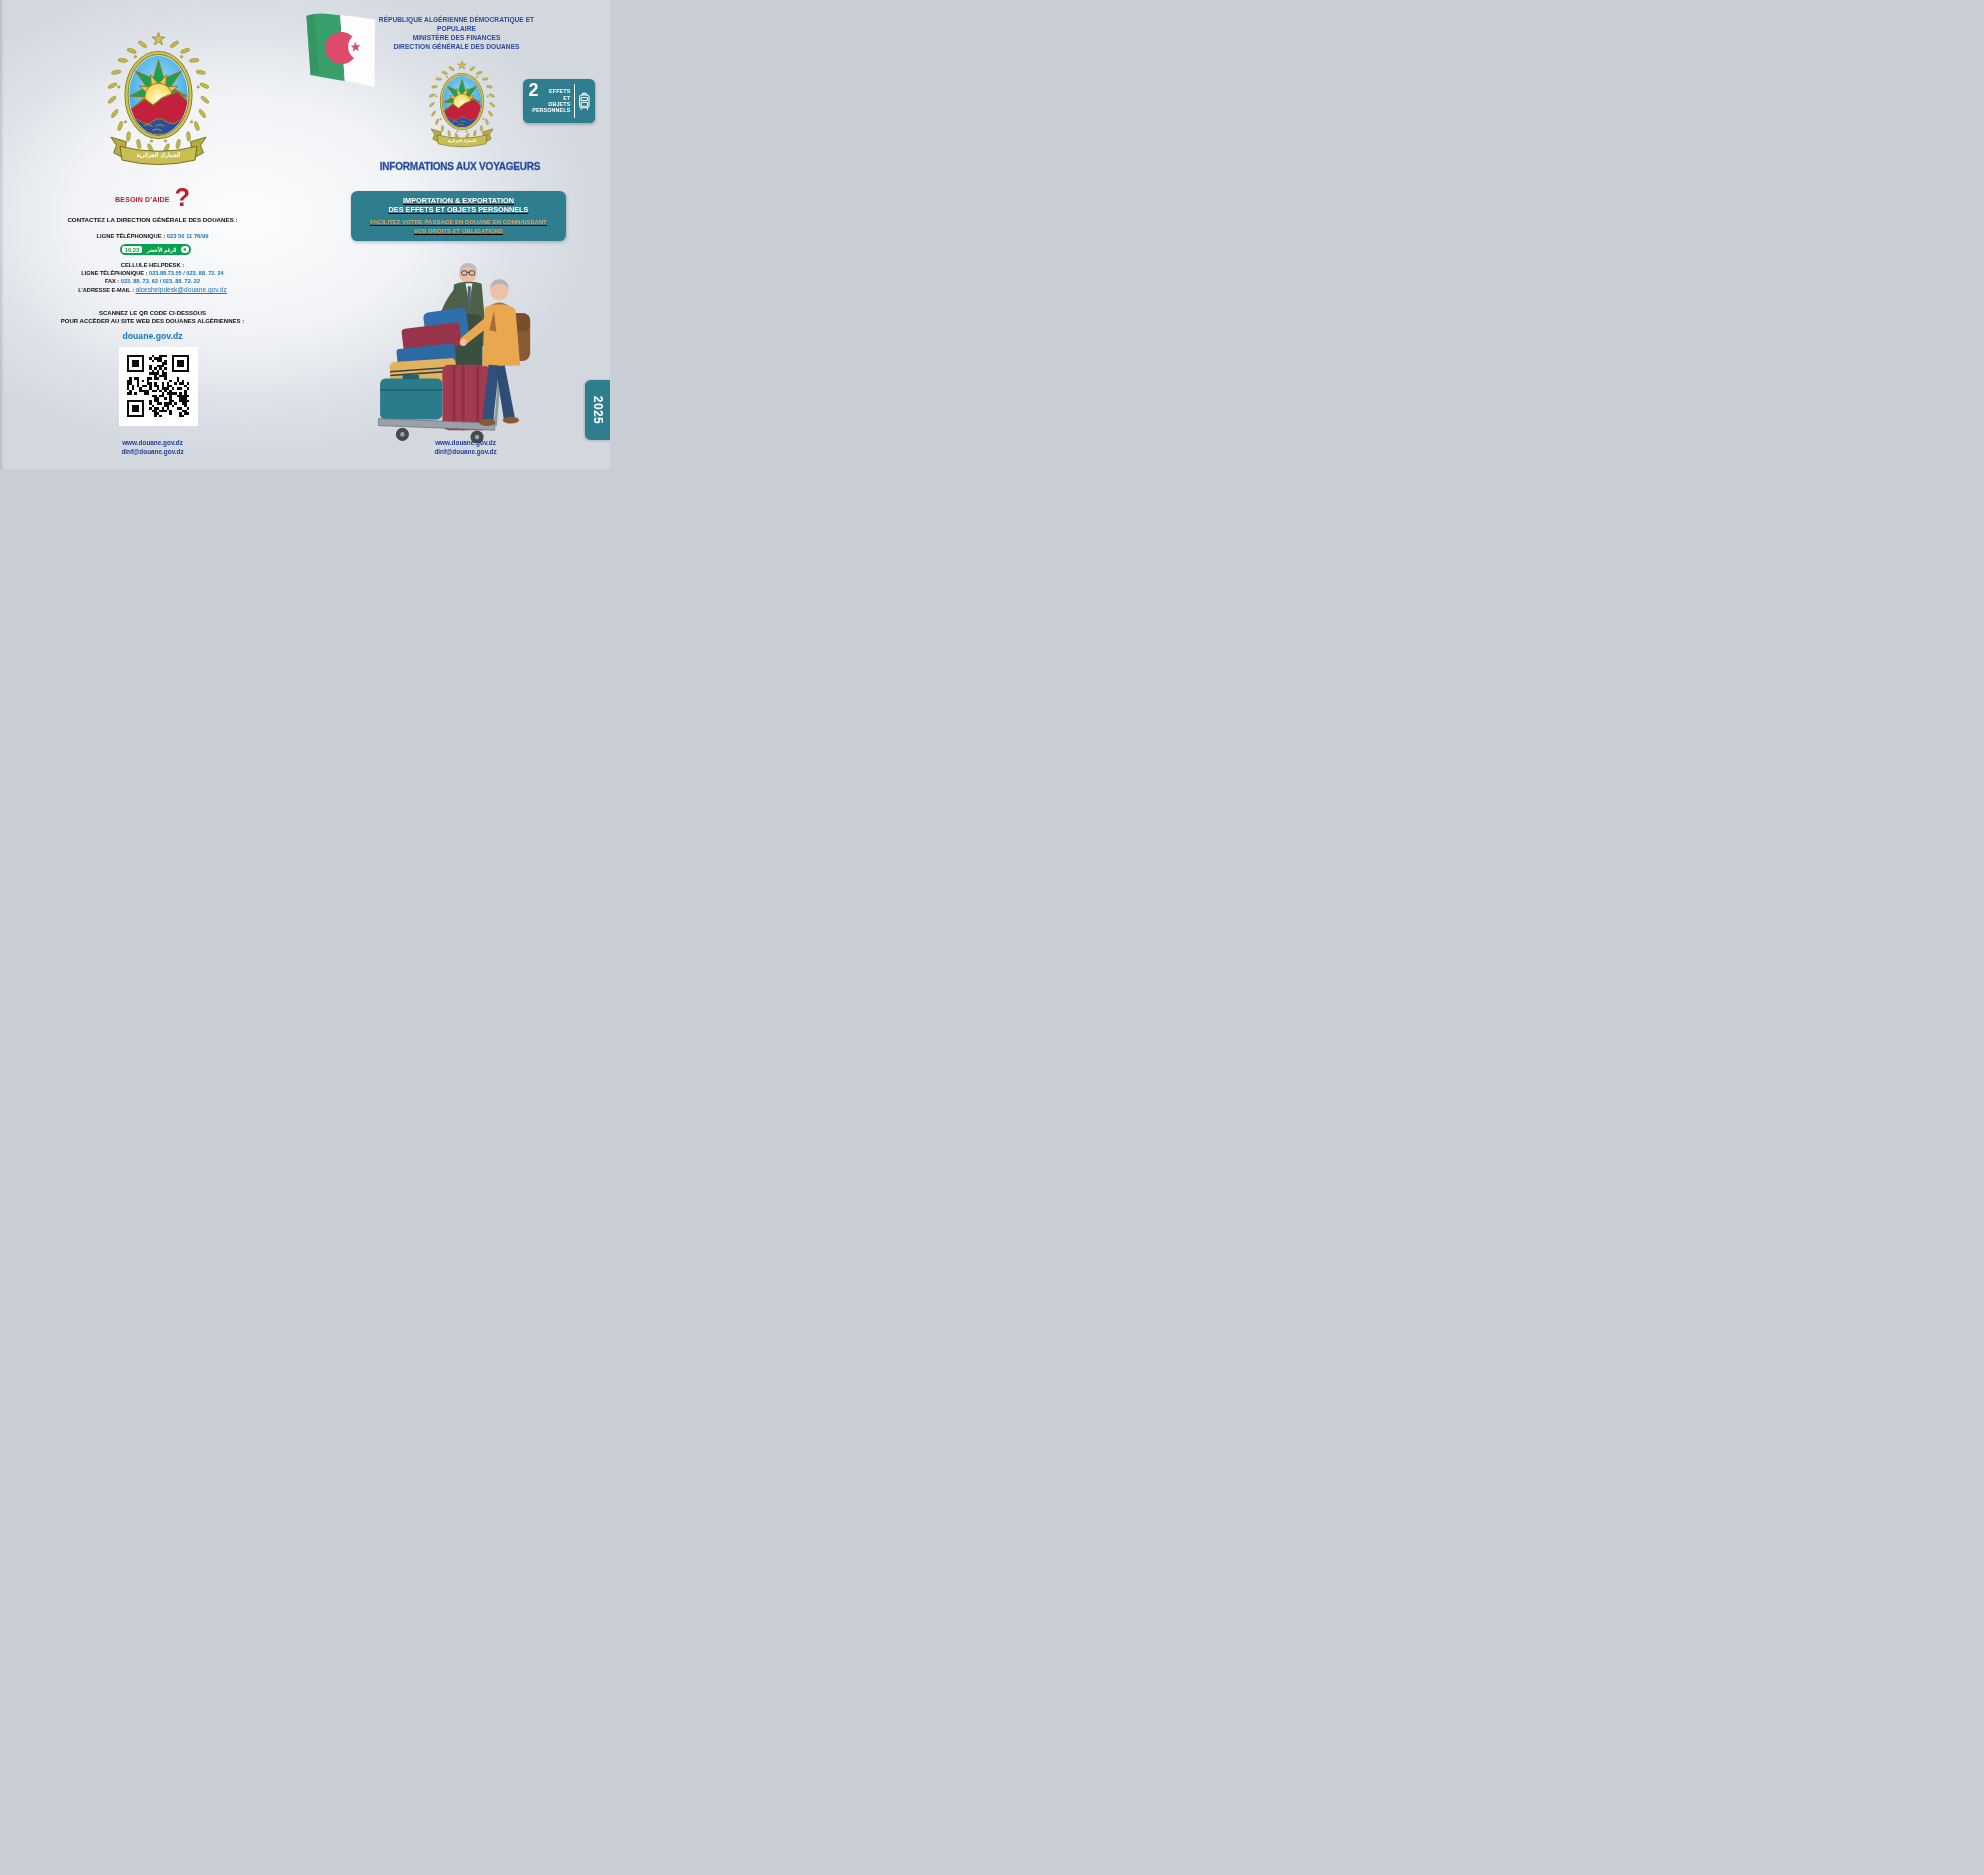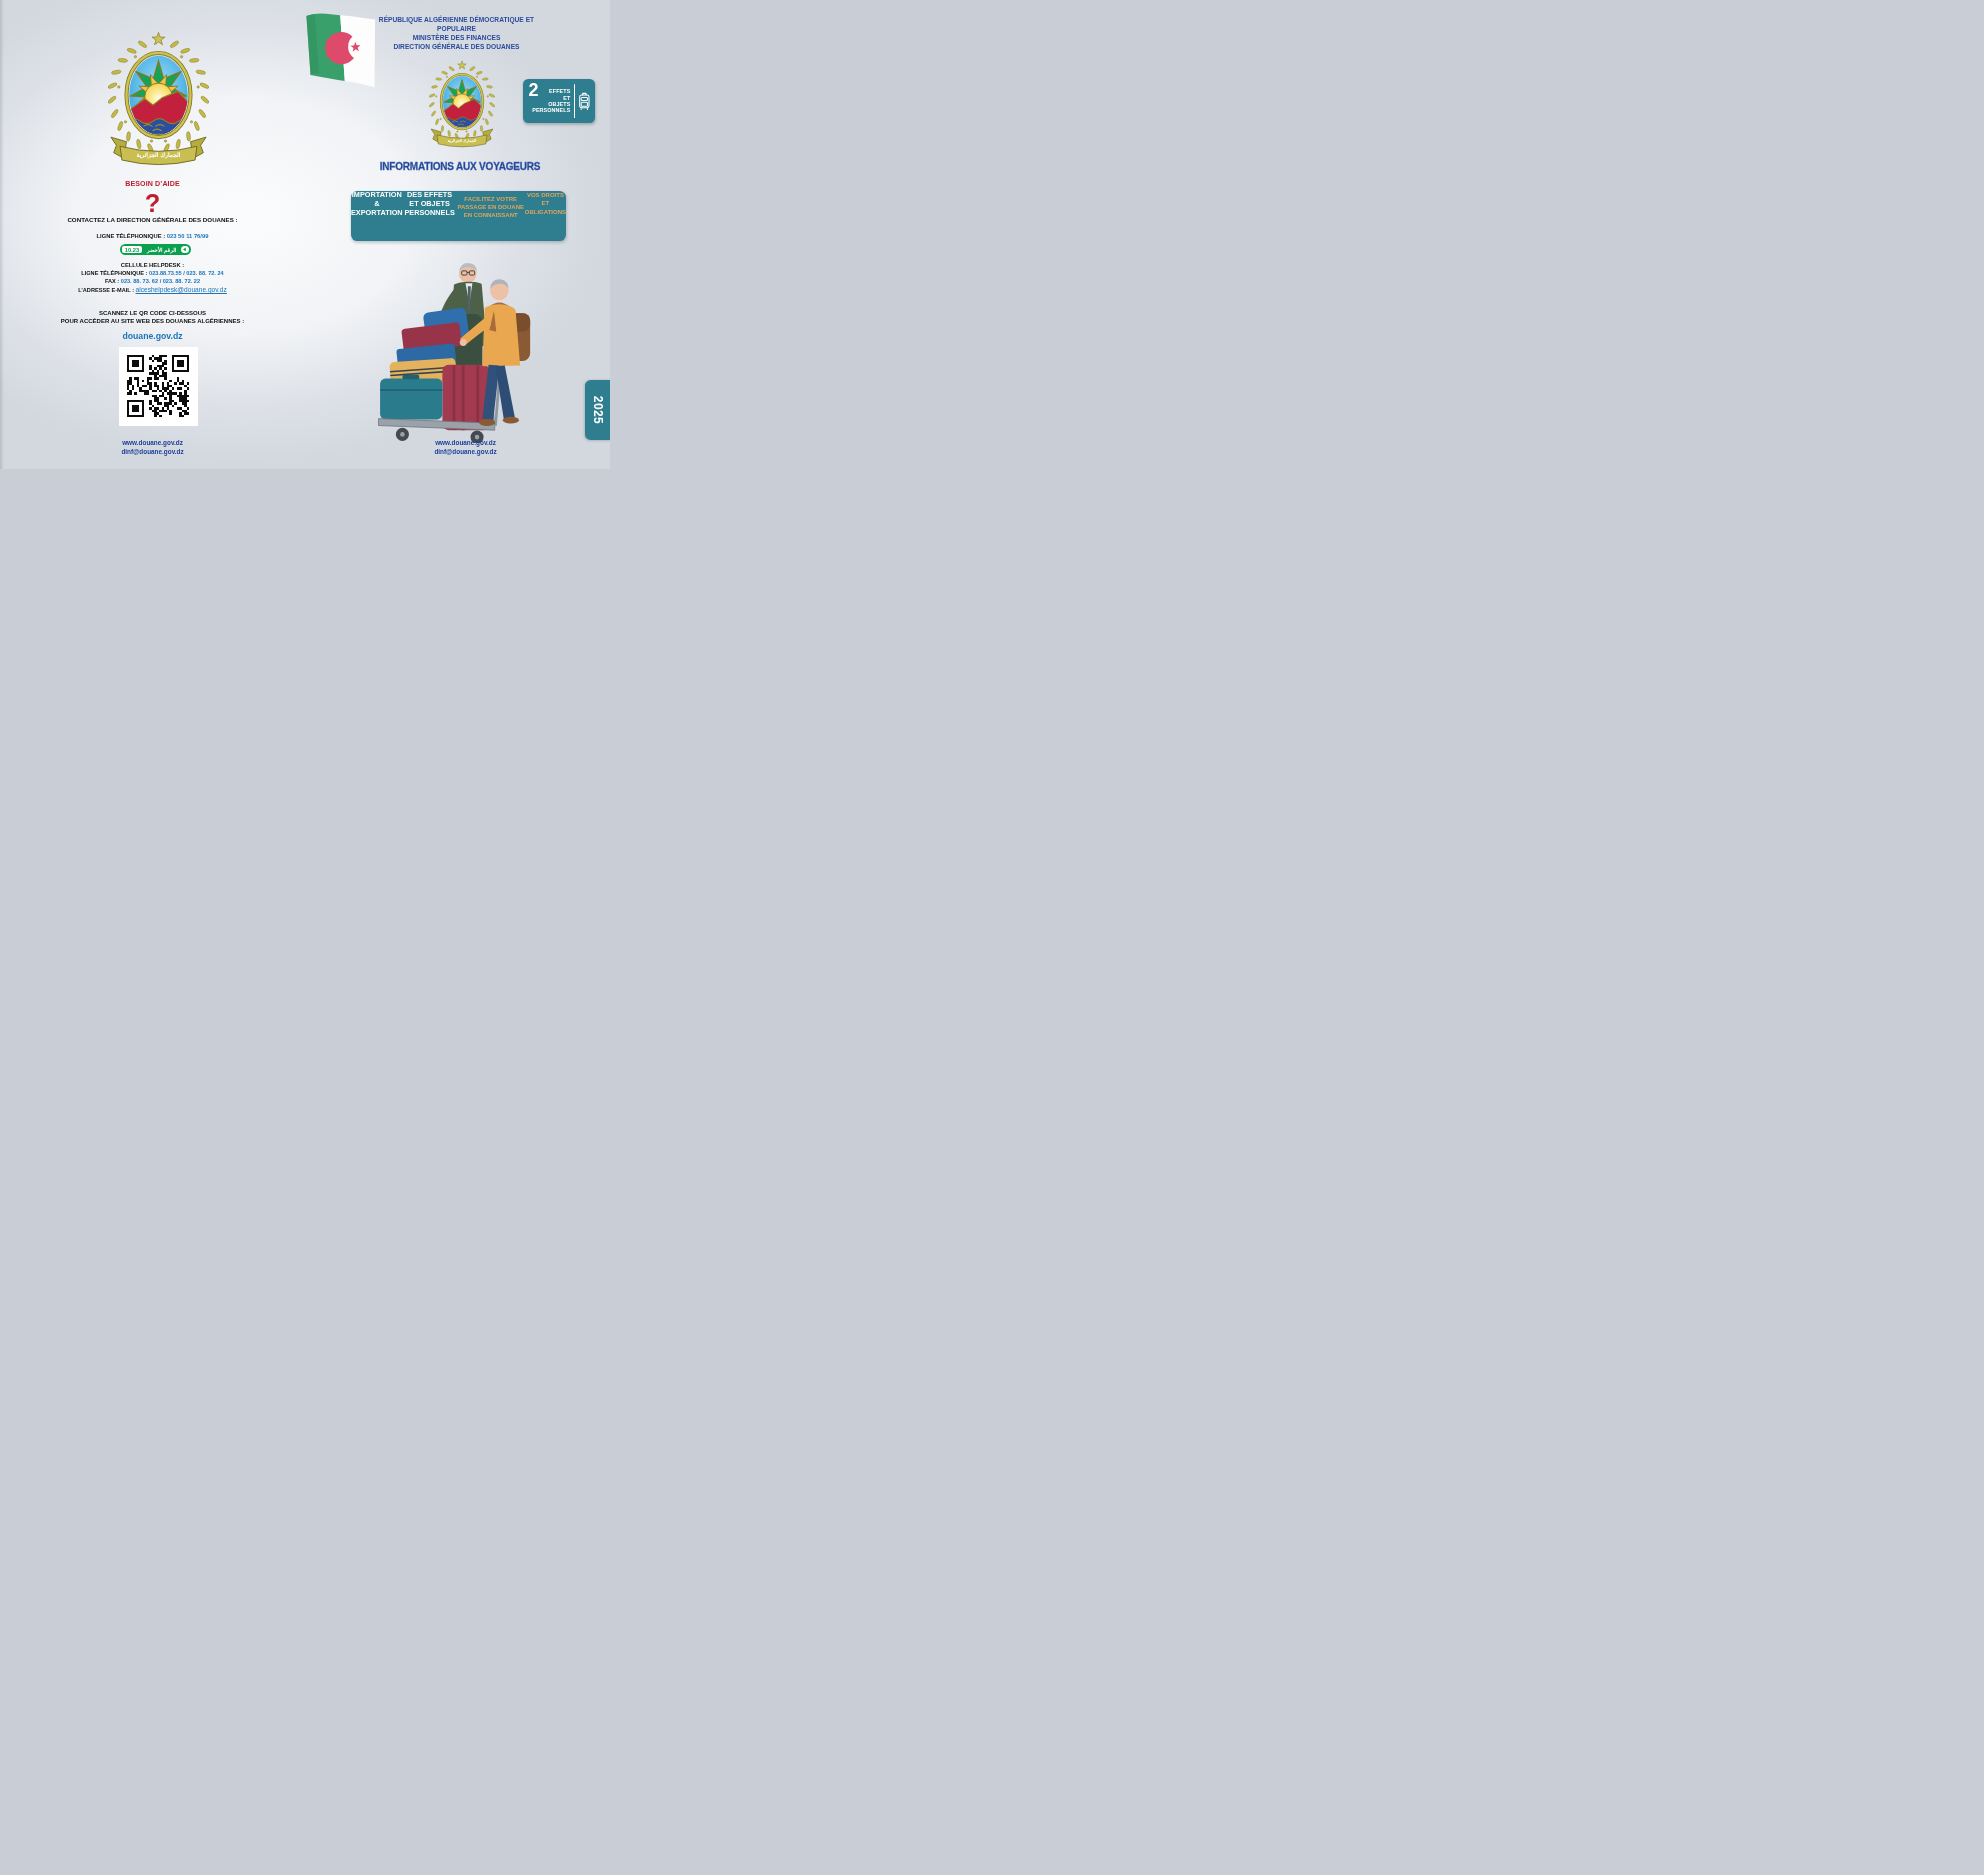--- a/index.html
+++ b/index.html
@@ -20,26 +20,26 @@
       box-shadow:0.8px 1.2px 2.4px rgba(30,50,60,.25);display:flex;align-items:center;padding:2.4px 4px 2.4px 4.8px;box-sizing:border-box;}
   .topic-num{position:absolute;left:5.6px;top:0.8px;font-size:18px;font-weight:800;color:#fff;}
   .topic-labels{flex:1;display:flex;flex-direction:column;align-items:flex-end;justify-content:center;
       color:#fff;font-weight:800;font-size:5.4px;line-height:1.16;letter-spacing:0.1px;}
   .topic-divider{width:1.2px;height:34px;background:#fff;margin:0 3.6px 0 3.2px;border-radius:0.8px;}
   
   .big-title{left:321px;top:161px;width:278px;text-align:center;font-size:10px;font-weight:800;
       color:#2b3990;-webkit-text-stroke:0.4px #4179bd;letter-spacing:-0.2px;}
   
   .teal-box{left:351px;top:191px;width:215px;height:50px;background:#2e7e8f;border-radius:6.4px;
-      display:flex;flex-direction:row;justify-content:center;text-align:center;
-      box-shadow:0.8px 1.2px 2.8px rgba(30,50,60,.22);}
+      display:flex;flex-direction:column;justify-content:center;text-align:center;
+      box-shadow:0.8px 1.2px 2.8px rgba(30,50,60,.22);text-decoration:underline;}
   .teal-box .h{color:#fff;font-weight:800;font-size:7.3px;line-height:1.22;}
   .teal-box .s{color:#dfa45c;font-weight:800;font-size:6px;line-height:1.4;margin-top:3.6px;}
   
-  .help-row{top:183px;height:33px;display:flex;align-items:center;justify-content:center;gap:4.8px;flex-direction:column;}
+  .help-row{top:183px;height:33px;display:flex;align-items:center;justify-content:center;gap:4.8px;}
   .help-title{color:#be1e2d;font-weight:800;font-size:7.1px;letter-spacing:0.1px;}
   .help-q{color:#be1e2d;font-weight:800;font-size:25.4px;line-height:1;transform:translateY(-1.6px);}
   .contact-heading{top:216px;font-size:6.2px;font-weight:800;color:#111;}
   .phone-line{top:233px;font-size:5.8px;font-weight:800;color:#111;}
   .blue{color:#1b75bc;}
   .green-pill{left:120px;top:244px;width:71px;height:11px;background:#0aa14e;border-radius:6px;
       display:flex;align-items:center;gap:2.8px;padding:0 2.4px 0 2px;box-sizing:border-box;}
   .green-num{background:#fff;border-radius:2px;color:#0aa14e;font-weight:800;font-size:5.8px;padding:0.4px 2.8px;}
   .green-ar{color:#fff;font-weight:bold;font-size:5.4px;flex:1;text-align:center;}
   .green-cir{width:7.5px;height:7.5px;border-radius:50%;background:#fff;display:flex;align-items:center;justify-content:center;}

